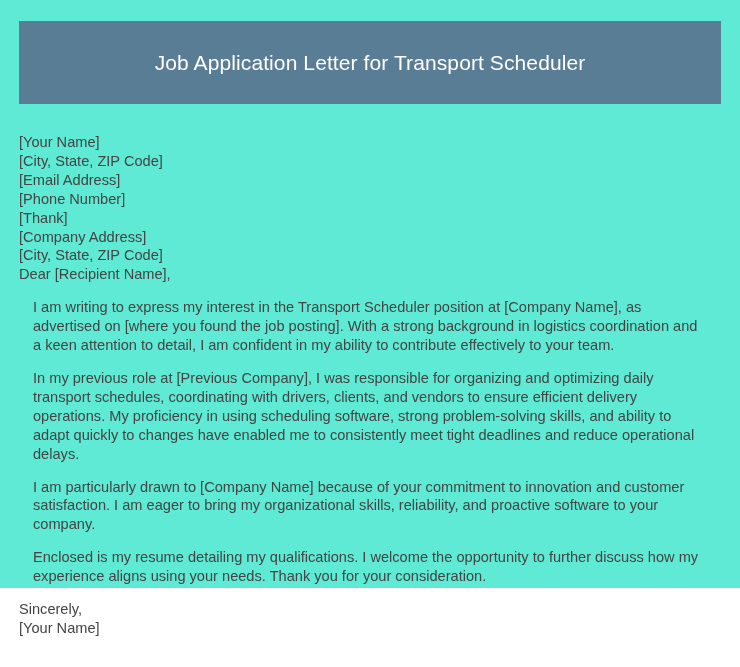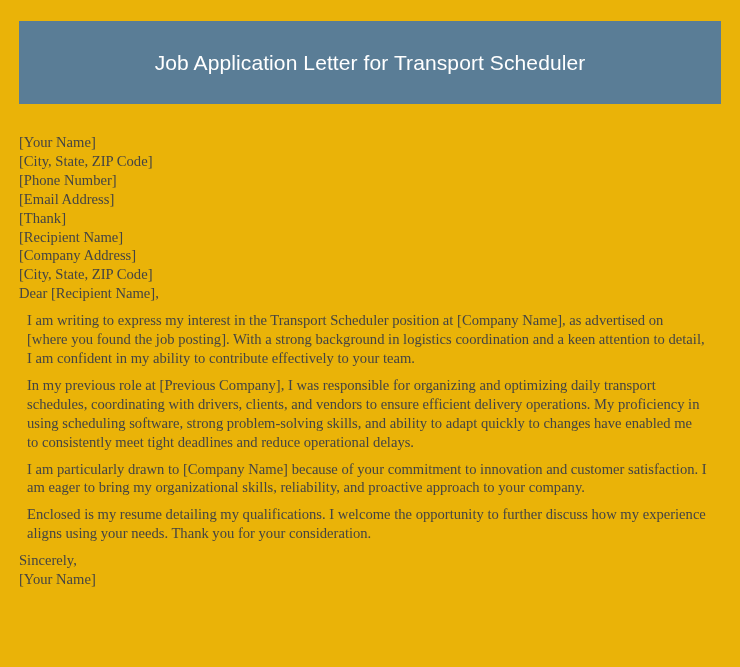--- a/index.html
+++ b/index.html
@@ -12,22 +12,22 @@
     width: 740px;
     height: 667px;
     overflow: hidden;
     font-family: "Liberation Sans", sans-serif;
     -webkit-font-smoothing: antialiased;
   }
 
   #page {
     position: relative;
     width: 740px;
-    height: 667px;
-    background: #eab308;
+    height: 588px;
+    background: #5eead4;
     box-sizing: border-box;
   }
 
   
   .header-banner {
     position: absolute;
     left: 19px;
     top: 21px;
     width: 702px;
     height: 83px;
@@ -49,68 +49,67 @@
     white-space: nowrap;
   }
 
   
   .letter-body {
     position: absolute;
     left: 19px;
     top: 133px;
     width: 696px;
     color: #444444;
-    font-family: Liberation Serif, serif;
+    font-family: Liberation Sans, sans-serif;
     font-size: 14.6px;
     line-height: 18.9px;
   }
 
   .letter-line {
     margin: 0;
     padding: 0;
     white-space: pre-wrap;
     word-wrap: break-word;
   }
 
   .letter-para {
-    margin: 8px;
+    margin: 14px;
     padding: 0;
     text-align: left;
   }
 </style>
 </head>
 <body>
 
 <div id="page">
 
   <div class="header-banner">
     <div class="header-title">Job Application Letter for Transport Scheduler</div>
   </div>
 
   <div class="letter-body">
 
     <div>
       <div class="letter-line">[Your Name]</div>
       <div class="letter-line">[City, State, ZIP Code]</div>
+      <div class="letter-line">[Email Address]</div>
       <div class="letter-line">[Phone Number]</div>
-      <div class="letter-line">[Email Address]</div>
       <div class="letter-line">[Thank]</div>
     </div>
 
     <div>
-      <div class="letter-line">[Recipient Name]</div>
       <div class="letter-line">[Company Address]</div>
       <div class="letter-line">[City, State, ZIP Code]</div>
     </div>
 
     <div class="letter-line">Dear [Recipient Name],</div>
 
     <p class="letter-para">I am writing to express my interest in the Transport Scheduler position at [Company Name], as advertised on [where you found the job posting]. With a strong background in logistics coordination and a keen attention to detail, I am confident in my ability to contribute effectively to your team.</p>
     <p class="letter-para">In my previous role at [Previous Company], I was responsible for organizing and optimizing daily transport schedules, coordinating with drivers, clients, and vendors to ensure efficient delivery operations. My proficiency in using scheduling software, strong problem-solving skills, and ability to adapt quickly to changes have enabled me to consistently meet tight deadlines and reduce operational delays.</p>
-    <p class="letter-para">I am particularly drawn to [Company Name] because of your commitment to innovation and customer satisfaction. I am eager to bring my organizational skills, reliability, and proactive approach to your company.</p>
+    <p class="letter-para">I am particularly drawn to [Company Name] because of your commitment to innovation and customer satisfaction. I am eager to bring my organizational skills, reliability, and proactive software to your company.</p>
     <p class="letter-para">Enclosed is my resume detailing my qualifications. I welcome the opportunity to further discuss how my experience aligns using your needs. Thank you for your consideration.</p>
 
     <div class="letter-line">Sincerely,</div>
     <div class="letter-line">[Your Name]</div>
 
   </div>
 
 </div>
 
 </body></html>

